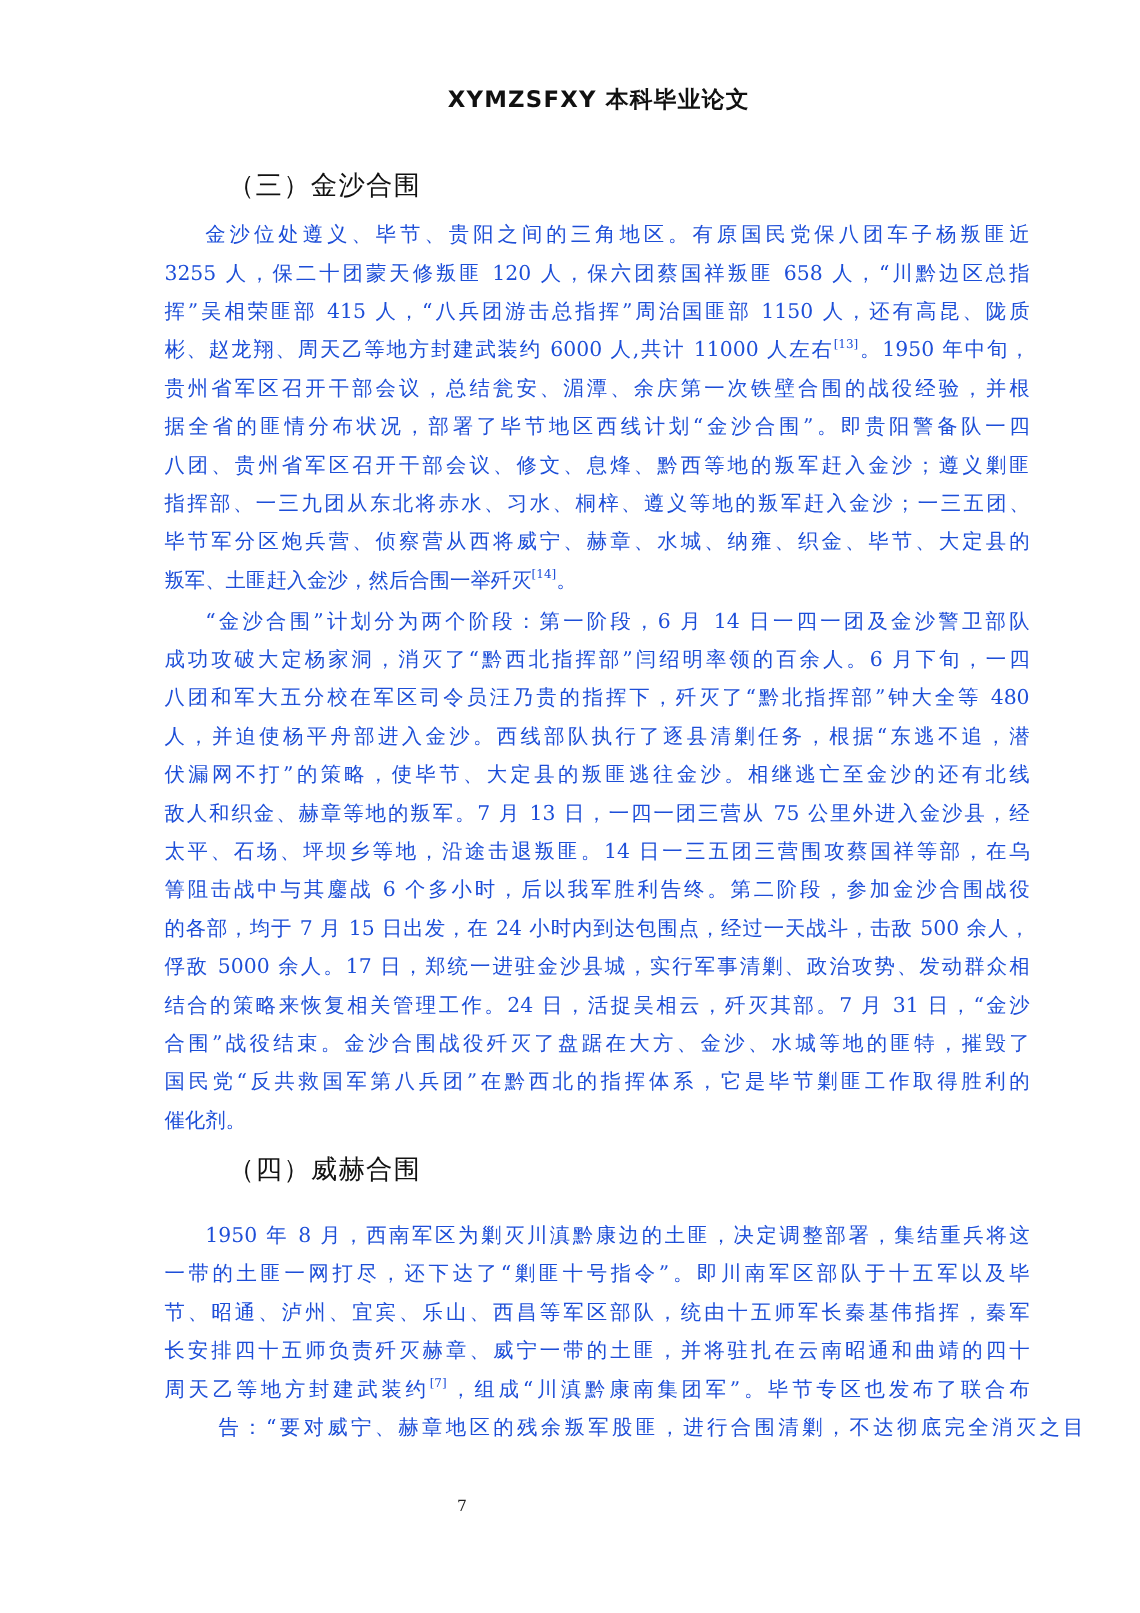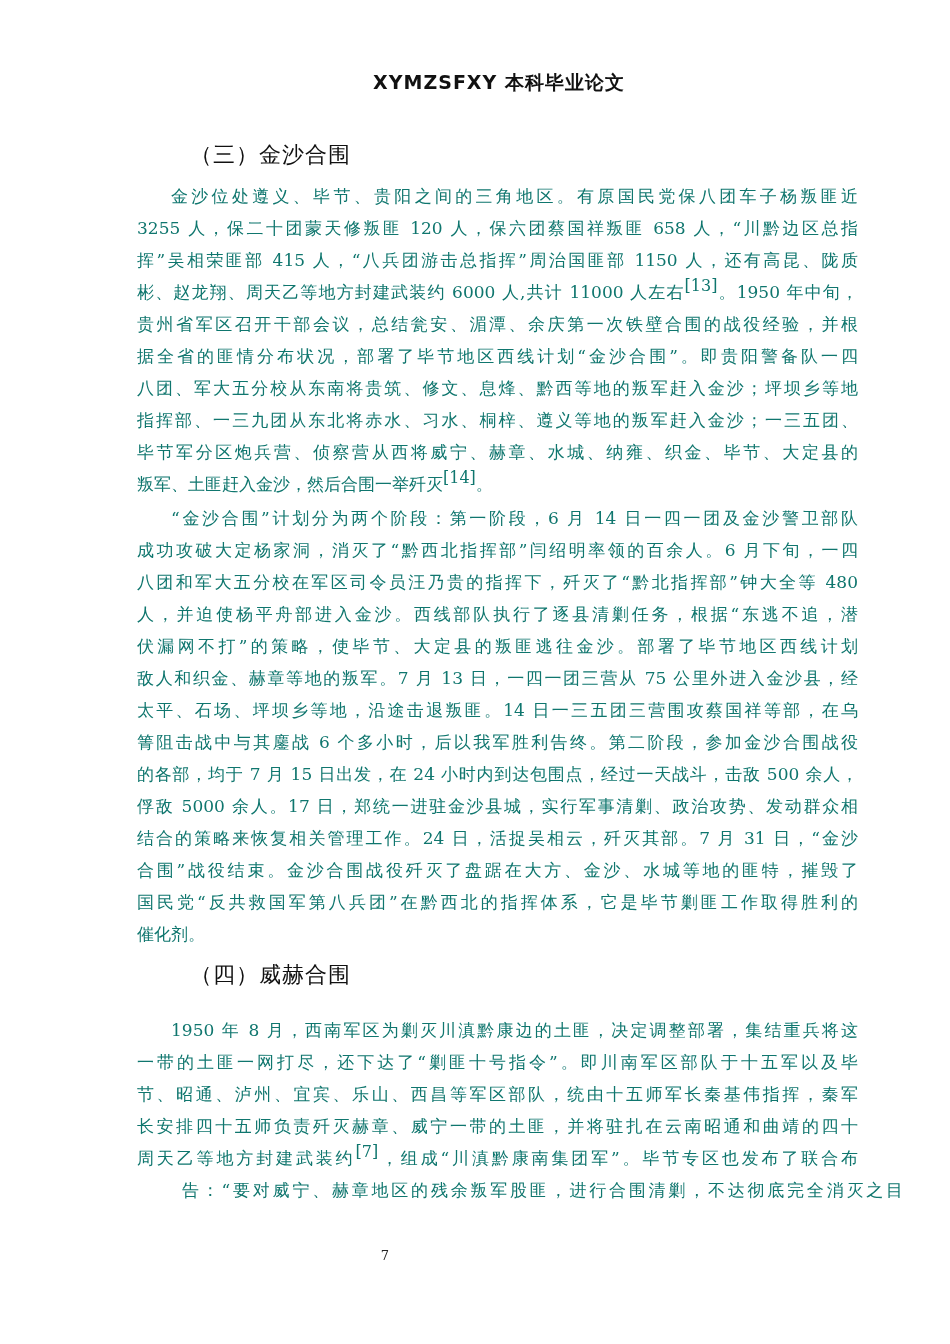--- a/index.html
+++ b/index.html
@@ -5,55 +5,55 @@
     html, body { margin: 0; padding: 0; background: #ffffff; }
     body { width: 950px; height: 1344px; position: relative; overflow: hidden;
            font-family: "DejaVu Serif", "Liberation Serif", serif; color: #111; }
     .page { position: absolute; left: 0; top: 0; width: 950px; height: 1344px; background: #fff; }
     .running-header { position: absolute; top: 70px; left: 0; width: 950px; text-align: center;
                       font-family: "DejaVu Sans", "Liberation Sans", sans-serif; font-size: 19px;
                       font-weight: bold; letter-spacing: 1px; color: #111; padding-left: 24px; }
     .section-heading { position: absolute; left: 190px; font-family: "DejaVu Sans", "Liberation Sans", sans-serif;
                        font-size: 22px; font-weight: normal; color: #111; letter-spacing: 1px; }
     .line { position: absolute; left: 137px; width: 721px; font-size: 17px; line-height: 20px;
-            white-space: nowrap; text-align: justify; text-align-last: justify; color: #0f766e; }
+            white-space: nowrap; text-align: justify; text-align-last: justify; color: #1d4ed8; }
     .line.indent { left: 171px; width: 687px; }
     .line.last { text-align-last: left; }
-    .line sup { font-size: 16px; vertical-align: 7px; line-height: 0; }
+    .line sup { font-size: 10px; vertical-align: 7px; line-height: 0; }
     .page-number { position: absolute; top: 1248px; left: 0; width: 770px; text-align: center;
                    font-size: 13px; color: #222; font-family: "DejaVu Serif", "Liberation Serif", serif; }
   </style>
 </head>
 <body>
 
 <div class="page">
 
   <div class="running-header">XYMZSFXY 本科毕业论文</div>
 
   <div class="section-heading" style="top:140px;">（三）金沙合围</div>
 
   <div>
     <div class="line indent" style="top:186px;">金沙位处遵义、毕节、贵阳之间的三角地区。有原国民党保八团车子杨叛匪近</div>
     <div class="line" style="top:218px;">3255 人，保二十团蒙天修叛匪 120 人，保六团蔡国祥叛匪 658 人，“川黔边区总指</div>
     <div class="line" style="top:250px;">挥”吴相荣匪部 415 人，“八兵团游击总指挥”周治国匪部 1150 人，还有高昆、陇质</div>
     <div class="line" style="top:282px;"><span>彬、赵龙翔、周天乙等地方封建武装约 6000 人,共计 11000 人左右</span><sup>[13]</sup><span>。1950 年中旬，</span></div>
     <div class="line" style="top:314px;">贵州省军区召开干部会议，总结瓮安、湄潭、余庆第一次铁壁合围的战役经验，并根</div>
     <div class="line" style="top:346px;">据全省的匪情分布状况，部署了毕节地区西线计划“金沙合围”。即贵阳警备队一四</div>
-    <div class="line" style="top:378px;">八团、军大五分校从东南将贵筑、修文、息烽、黔西等地的叛军赶入金沙；坪坝乡等地</div>
+    <div class="line" style="top:378px;">八团、贵州省军区召开干部会议、修文、息烽、黔西等地的叛军赶入金沙；遵义剿匪</div>
     <div class="line" style="top:410px;">指挥部、一三九团从东北将赤水、习水、桐梓、遵义等地的叛军赶入金沙；一三五团、</div>
     <div class="line" style="top:442px;">毕节军分区炮兵营、侦察营从西将威宁、赫章、水城、纳雍、织金、毕节、大定县的</div>
     <div class="line last" style="top:474px;"><span>叛军、土匪赶入金沙，然后合围一举歼灭</span><sup>[14]</sup><span>。</span></div>
   </div>
 
   <div>
     <div class="line indent" style="top:508px;">“金沙合围”计划分为两个阶段：第一阶段，6 月 14 日一四一团及金沙警卫部队</div>
     <div class="line" style="top:540px;">成功攻破大定杨家洞，消灭了“黔西北指挥部”闫绍明率领的百余人。6 月下旬，一四</div>
     <div class="line" style="top:572px;">八团和军大五分校在军区司令员汪乃贵的指挥下，歼灭了“黔北指挥部”钟大全等 480</div>
     <div class="line" style="top:604px;">人，并迫使杨平舟部进入金沙。西线部队执行了逐县清剿任务，根据“东逃不追，潜</div>
-    <div class="line" style="top:636px;">伏漏网不打”的策略，使毕节、大定县的叛匪逃往金沙。部署了毕节地区西线计划</div>
+    <div class="line" style="top:636px;">伏漏网不打”的策略，使毕节、大定县的叛匪逃往金沙。相继逃亡至金沙的还有北线</div>
     <div class="line" style="top:668px;">敌人和织金、赫章等地的叛军。7 月 13 日，一四一团三营从 75 公里外进入金沙县，经</div>
     <div class="line" style="top:700px;">太平、石场、坪坝乡等地，沿途击退叛匪。14 日一三五团三营围攻蔡国祥等部，在乌</div>
     <div class="line" style="top:732px;">箐阻击战中与其鏖战 6 个多小时，后以我军胜利告终。第二阶段，参加金沙合围战役</div>
     <div class="line" style="top:764px;">的各部，均于 7 月 15 日出发，在 24 小时内到达包围点，经过一天战斗，击敌 500 余人，</div>
     <div class="line" style="top:796px;">俘敌 5000 余人。17 日，郑统一进驻金沙县城，实行军事清剿、政治攻势、发动群众相</div>
     <div class="line" style="top:828px;">结合的策略来恢复相关管理工作。24 日，活捉吴相云，歼灭其部。7 月 31 日，“金沙</div>
     <div class="line" style="top:860px;">合围”战役结束。金沙合围战役歼灭了盘踞在大方、金沙、水城等地的匪特，摧毁了</div>
     <div class="line" style="top:892px;">国民党“反共救国军第八兵团”在黔西北的指挥体系，它是毕节剿匪工作取得胜利的</div>
     <div class="line last" style="top:924px;">催化剂。</div>
   </div>

